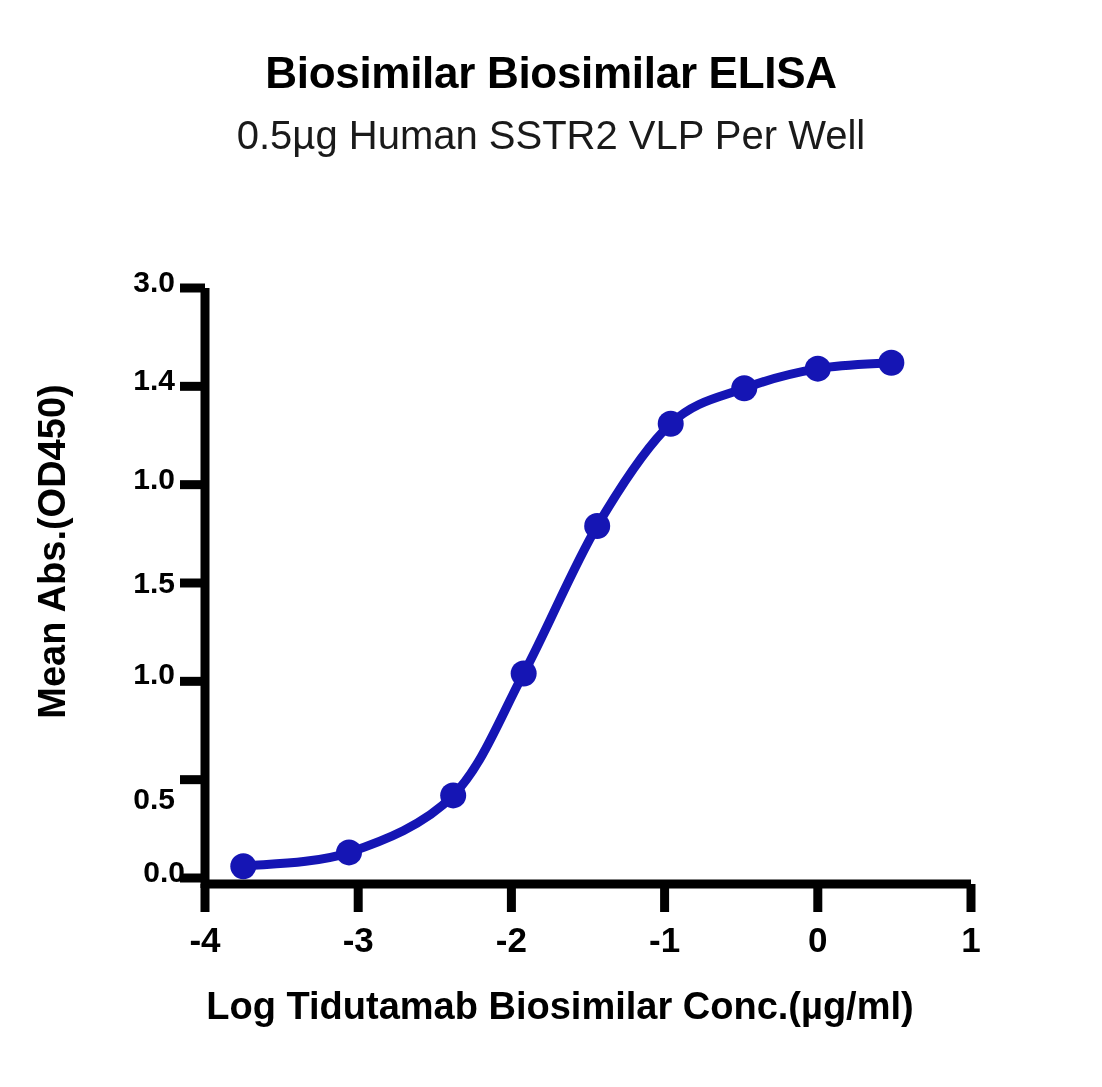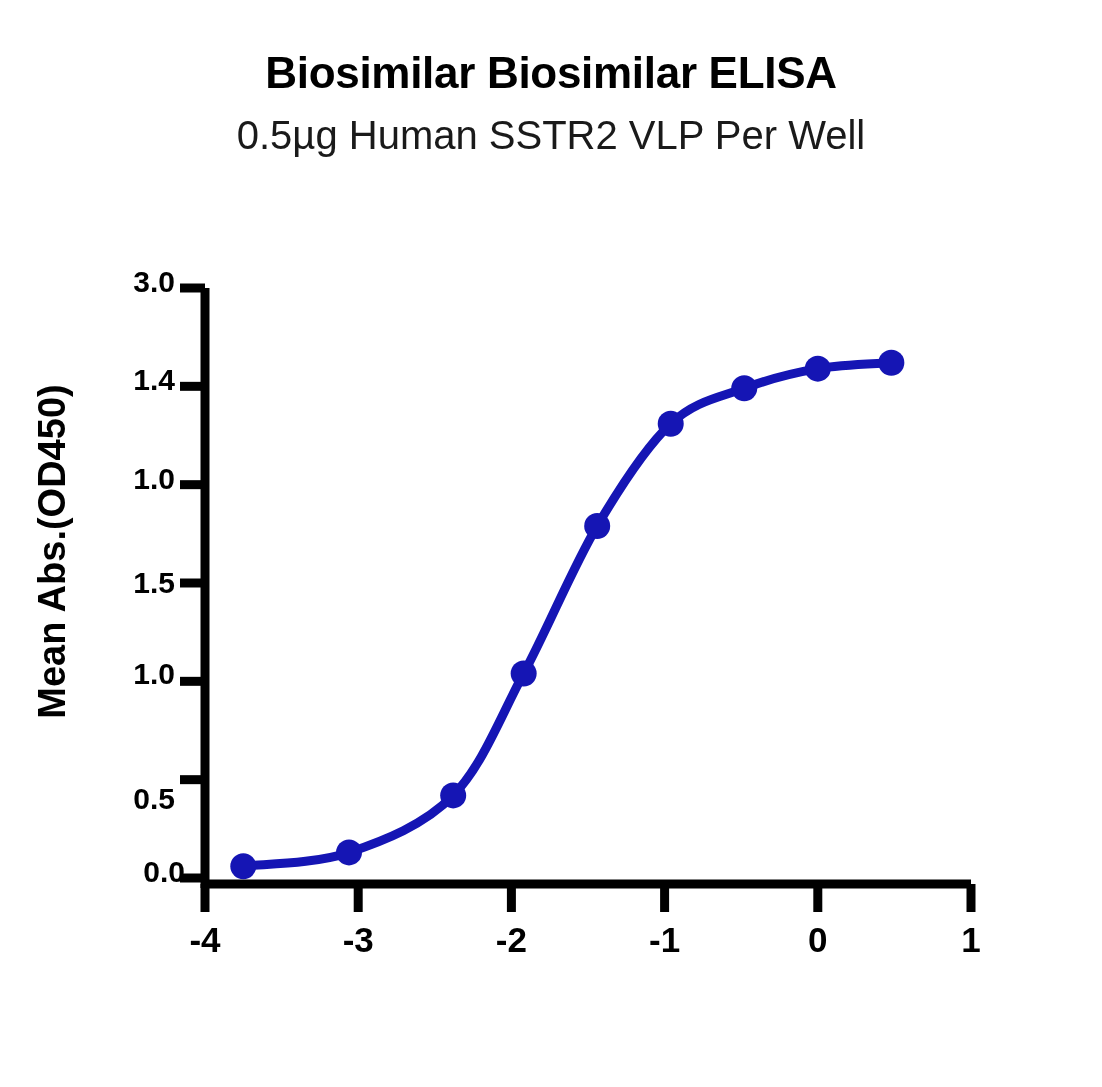--- a/index.html
+++ b/index.html
@@ -152,15 +152,16 @@
     <div id="x-tick-labels">
         <div class="tick-label-x" style="left: 165px; top: 920px;">-4</div>
         <div class="tick-label-x" style="left: 318.2px; top: 920px;">-3</div>
         <div class="tick-label-x" style="left: 471.4px; top: 920px;">-2</div>
         <div class="tick-label-x" style="left: 624.6px; top: 920px;">-1</div>
         <div class="tick-label-x" style="left: 777.8px; top: 920px;">0</div>
         <div class="tick-label-x" style="left: 931px; top: 920px;">1</div>
       </div>
 
     <div id="y-axis-label">Mean Abs.(OD450)</div>
+    <div id="x-axis-label">Log Tidutamab Biosimilar Conc.(µg/ml)</div>
 
   </div>
 </div>
 
 </body></html>

